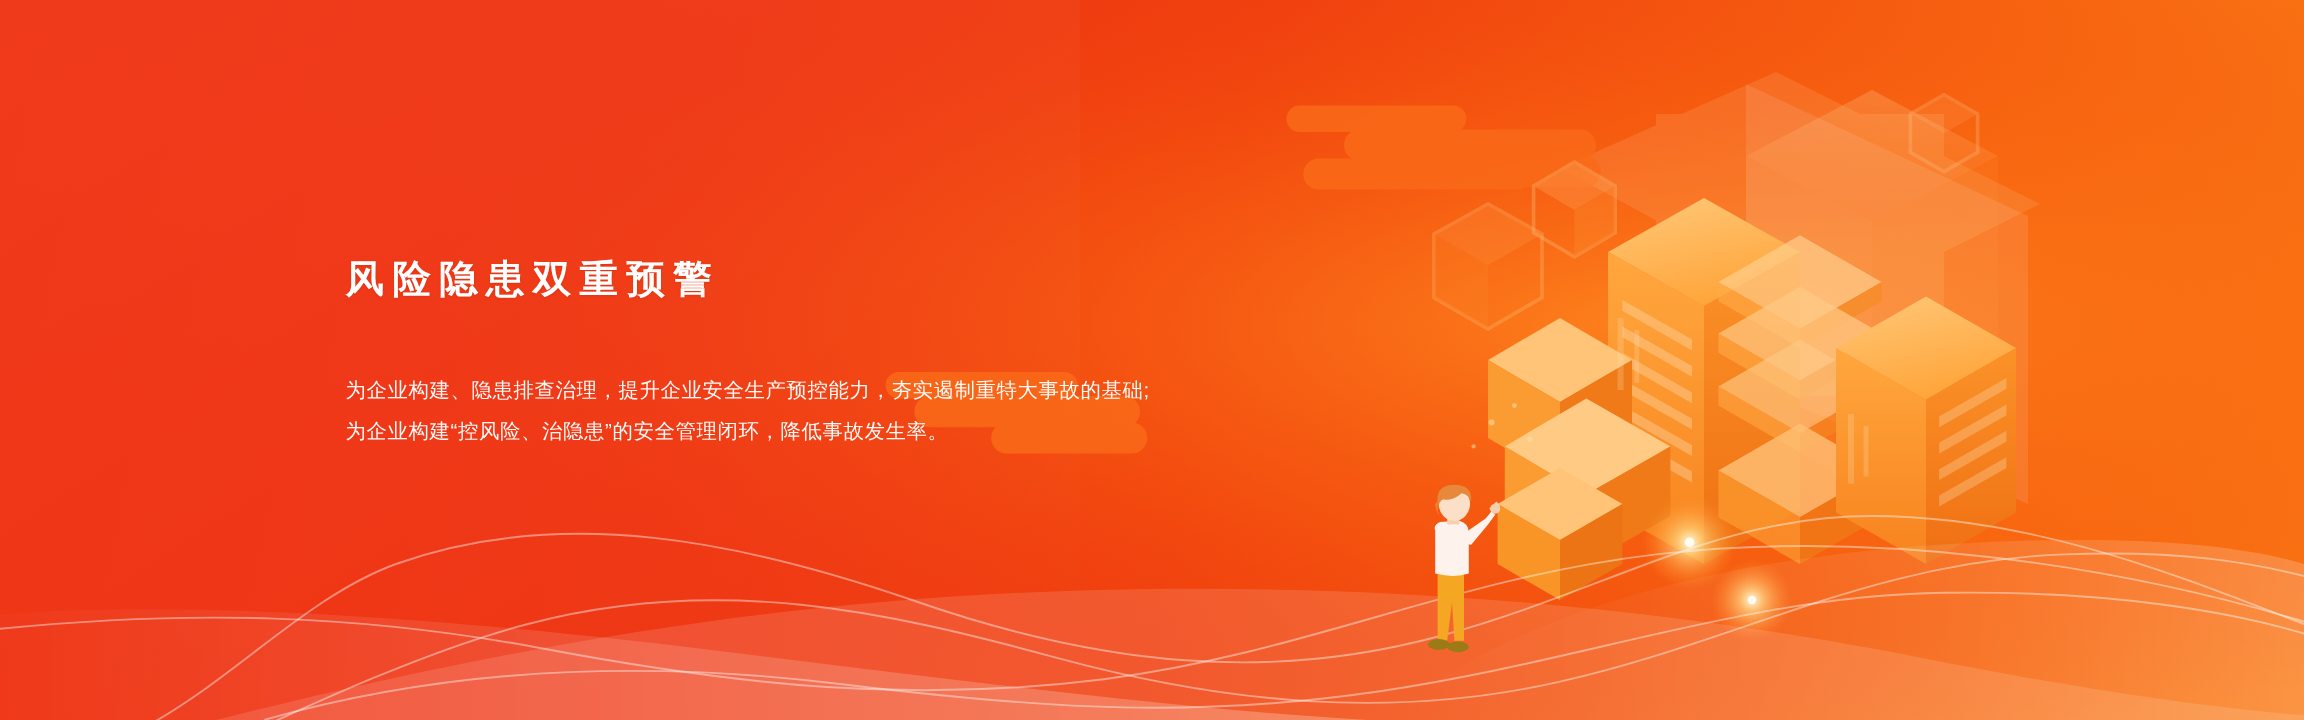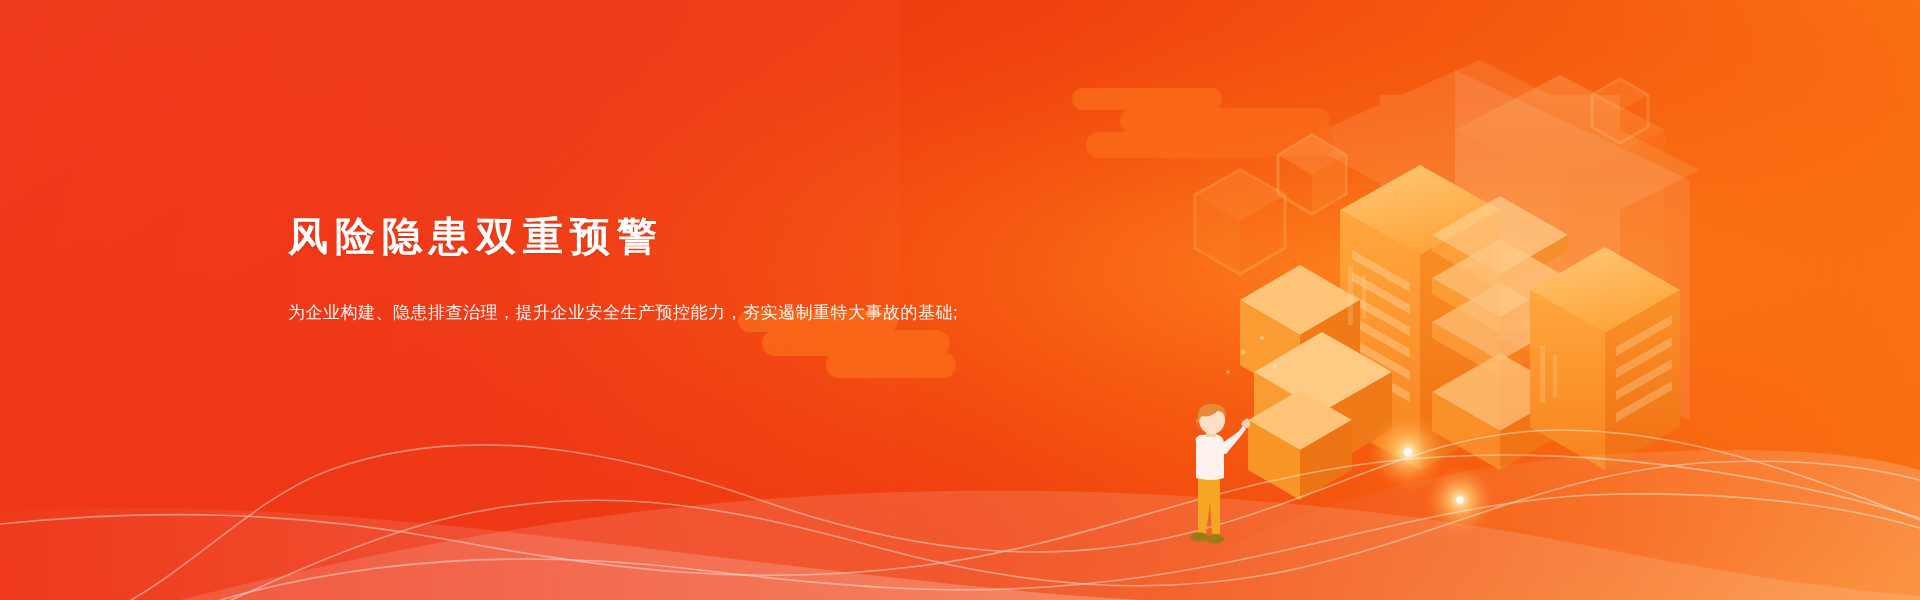--- a/index.html
+++ b/index.html
@@ -12,22 +12,22 @@
   #banner{
     position:relative;width:1920px;height:600px;overflow:hidden;
     background:linear-gradient(100deg,#ef3010 0%,#ef3512 30%,#f0400f 52%,#f4560f 70%,#f86a11 85%,#fa7a14 100%);
   }
   .layer{position:absolute;top:0;left:0;width:1920px;height:600px;}
   .layer svg{display:block;width:1920px;height:600px;}
 
   
   .copy{position:absolute;left:288px;top:216px;z-index:40;}
   .headline{
-    font-size:40px;line-height:1.0;color:#ffffff;font-weight:700;
-    letter-spacing:7px;margin:0 0 40px 0;white-space:nowrap;
+    font-size:32px;line-height:1.0;color:#ffffff;font-weight:700;
+    letter-spacing:7px;margin:0 0 61px 0;white-space:nowrap;
     text-shadow:0 1px 2px rgba(150,25,0,.18);
   }
   .subline{
     font-size:17px;line-height:34px;color:#ffffff;font-weight:400;
     letter-spacing:.5px;margin:0;white-space:nowrap;opacity:.97;
   }
   
   .person{position:absolute;left:1176px;top:398px;width:80px;height:150px;z-index:45;}
   .person svg{display:block;}
 </style>
@@ -273,15 +273,16 @@
         <path d="M0,524 C160,508 300,512 450,540 C620,572 760,586 920,566 C1090,544 1210,482 1380,462 C1560,441 1760,470 1920,518"></path>
         <path d="M0,700 C120,660 300,556 440,520 C600,478 740,510 880,548 C1020,586 1160,600 1300,568 C1450,534 1560,468 1720,462 C1820,458 1880,470 1920,480"></path>
         <path d="M220,600 C360,560 520,548 700,570 C880,592 1000,598 1150,576 C1320,551 1460,496 1620,494 C1760,492 1860,510 1920,528"></path>
       </g>
     </svg>
   </div>
 
   <div class="copy">
     <h1 class="headline">风险隐患双重预警</h1>
     <p class="subline">为企业构建、隐患排查治理，提升企业安全生产预控能力，夯实遏制重特大事故的基础;</p>
+    <p class="subline">为企业构建“控风险、治隐患”的安全管理闭环，降低事故发生率。</p>
   </div>
 
 </div>
 
 </body></html>

